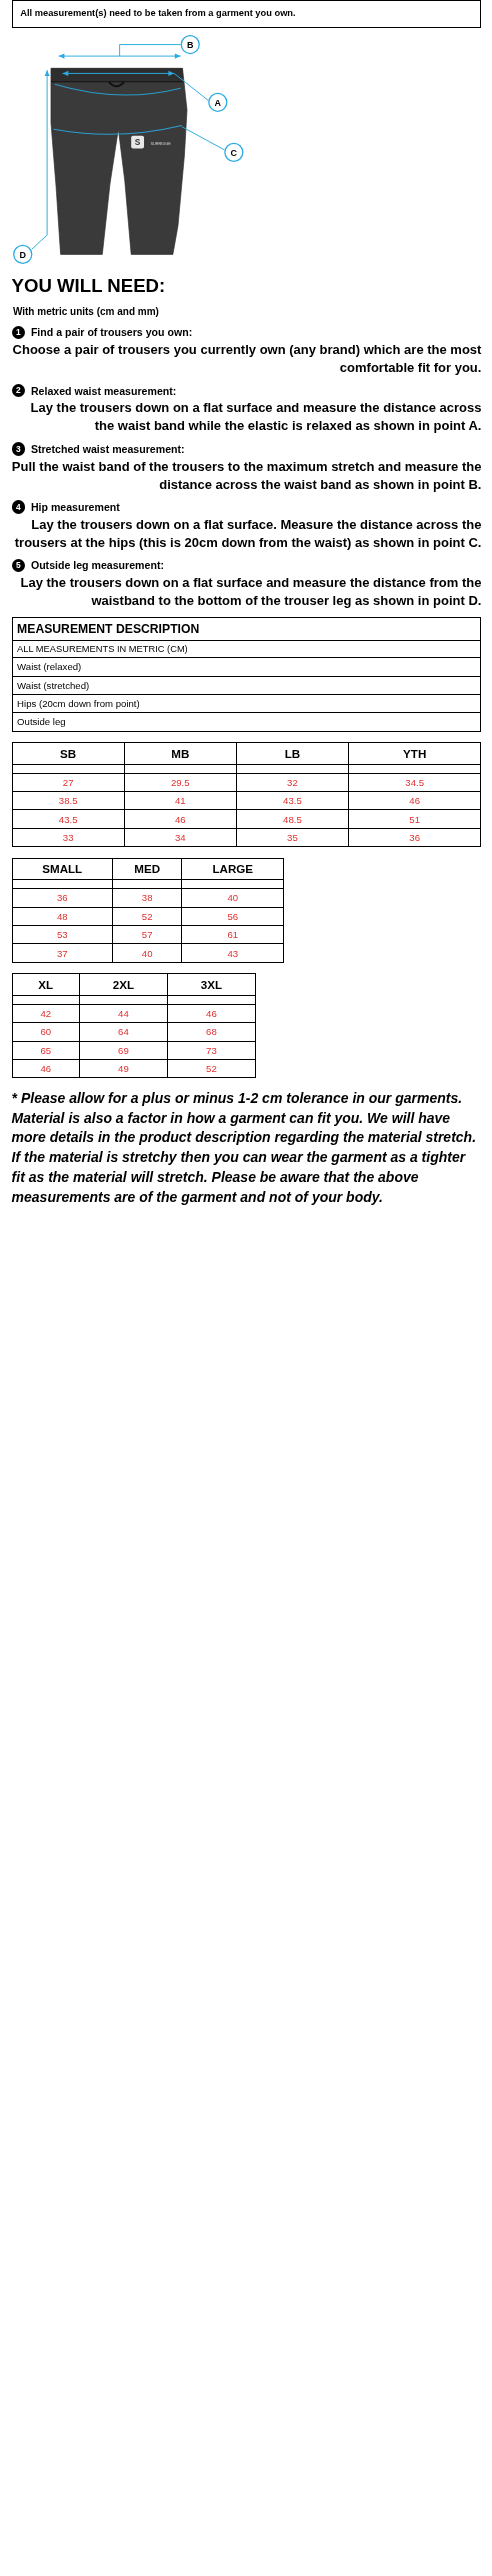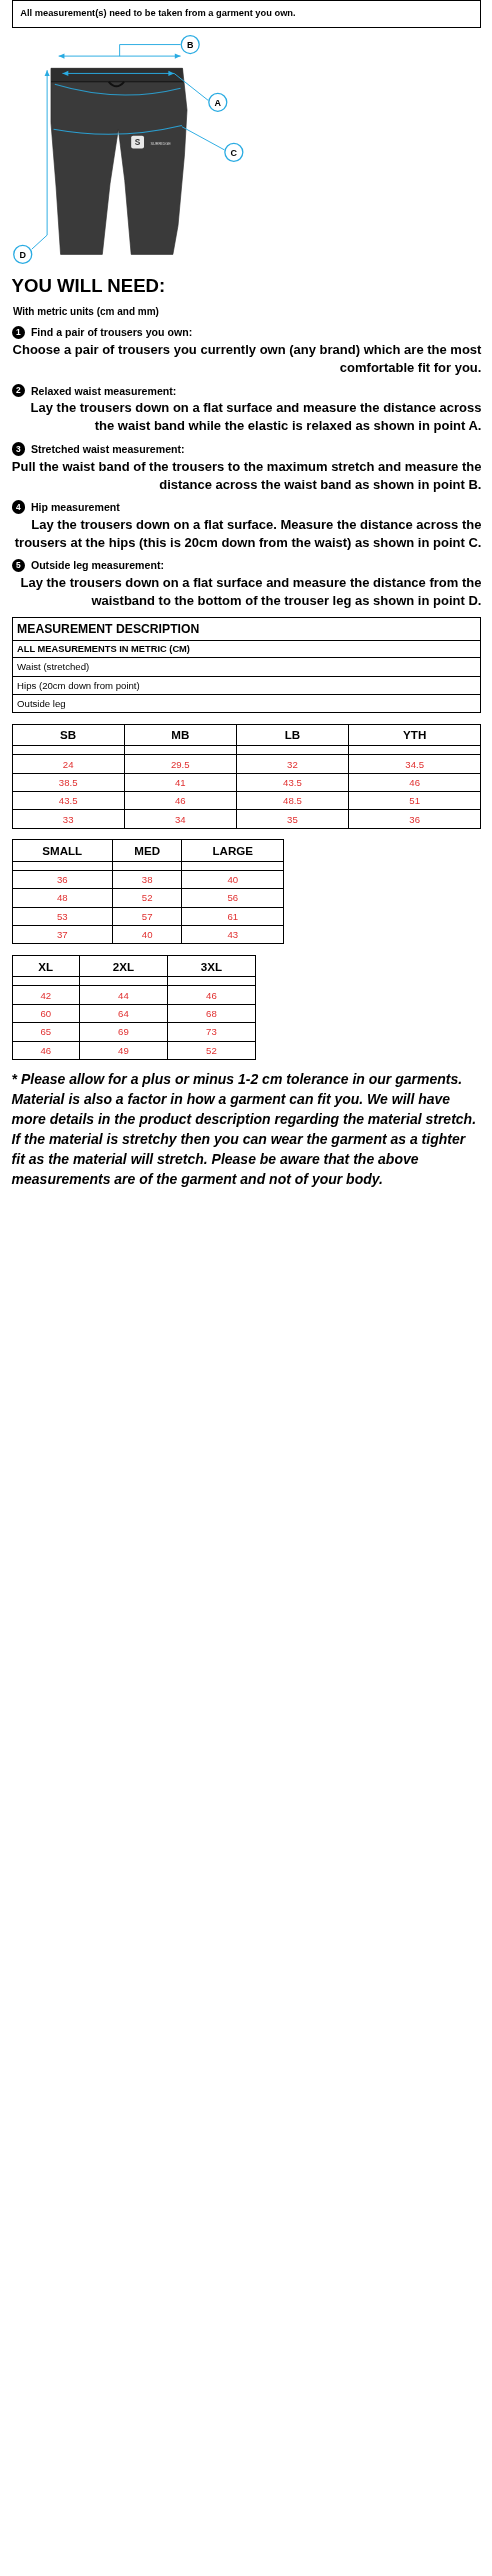--- a/index.html
+++ b/index.html
@@ -117,21 +117,21 @@
     padding: 3.2px 4.5px;
     font-size: 9.6px;
   }
   .desc-table tr.t-head td {
     font-size: 12.2px;
     font-weight: bold;
     padding: 3.9px 4.5px;
   }
   .desc-table tr.t-sub td {
     font-size: 9.3px;
-    font-weight: bold;
+    font-weight: normal;
   }
 
   table.size-table { border: 1.3px solid #000; }
   .size-table th, .size-table td {
     border: 0.6px solid #000;
     text-align: center;
     font-size: 9.6px;
     padding: 3.2px 2.6px;
     height: 16.7px;
   }
@@ -257,20 +257,23 @@
 
   <table class="desc-table">
     <tbody>
       <tr class="t-head">
         <td>MEASUREMENT DESCRIPTION</td>
       </tr>
       <tr class="t-sub">
         <td>ALL MEASUREMENTS IN METRIC (CM)</td>
       </tr>
       <tr>
+        <td>Waist (relaxed)</td>
+      </tr>
+      <tr>
         <td>Waist (stretched)</td>
       </tr>
       <tr>
         <td>Hips (20cm down from point)</td>
       </tr>
       <tr>
         <td>Outside leg</td>
       </tr>
     </tbody>
   </table>
@@ -285,21 +288,21 @@
       </tr>
     </thead>
     <tbody>
       <tr class="spacer">
         <td></td>
           <td></td>
           <td></td>
           <td></td>
       </tr>
       <tr>
-        <td>24</td>
+        <td>27</td>
         <td>29.5</td>
         <td>32</td>
         <td>34.5</td>
       </tr>
       <tr>
         <td>38.5</td>
         <td>41</td>
         <td>43.5</td>
         <td>46</td>
       </tr>

